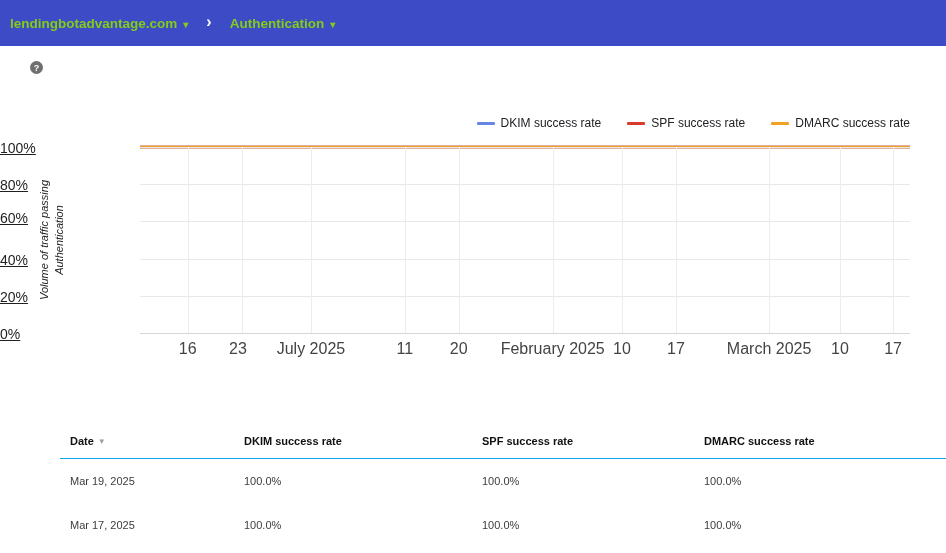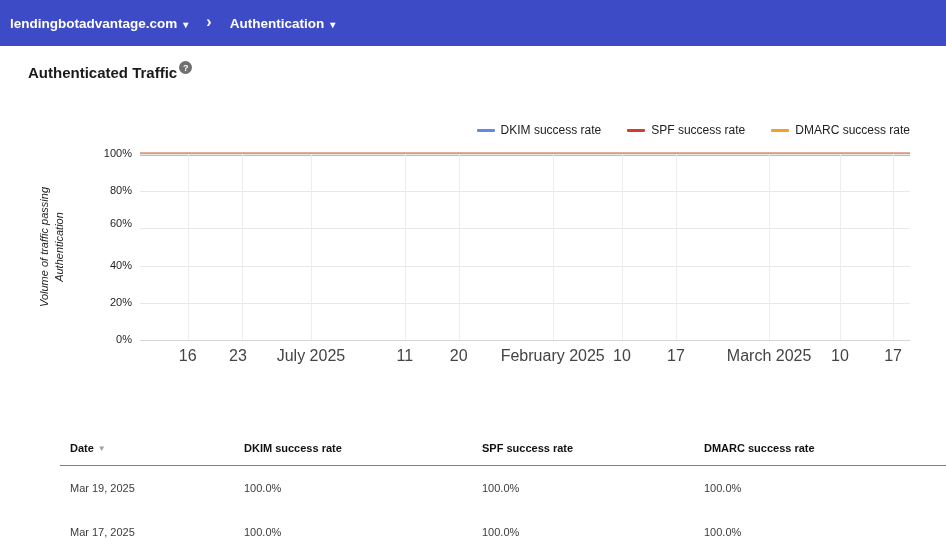--- a/index.html
+++ b/index.html
@@ -3,21 +3,21 @@
 <meta charset="utf-8">
 <style>
   * { box-sizing: border-box; margin: 0; padding: 0; }
   html, body { width: 946px; height: 553px; overflow: hidden; background: #ffffff;
     font-family: "Liberation Sans", sans-serif; }
 
   
   .topbar { height: 46px; background: #3d4bc7; display: flex; align-items: center;
     padding-left: 10px; color: #ffffff; }
   .tb-btn { display: flex; align-items: center; gap: 6px; font-size: 13.5px;
-    font-weight: bold; cursor: pointer; background: none; border: none; color: #ffffff;
+    font-weight: bold; cursor: pointer; background: none; border: none; color: #84cc16;
     font-family: inherit; }
   .tb-caret { font-size: 10px; position: relative; top: 1px; }
   .tb-chevron { margin: 0 18px; font-size: 16px; font-weight: bold; position: relative; top: -1px; }
 
   
   .title-row { display: flex; align-items: flex-start; margin: 18px 0 0 28px; }
   .page-title { font-size: 15px; font-weight: bold; color: #1a1a1a; }
   .help-icon { width: 13px; height: 13px; border-radius: 50%; background: #6f6f6f;
     color: #fff; font-size: 9px; font-weight: bold; display: inline-flex;
     align-items: center; justify-content: center; margin-left: 2px; margin-top: -3px;
@@ -31,22 +31,22 @@
   .legend-swatch { display: inline-block; width: 18px; height: 3px; border-radius: 1px; }
   .legend-label { font-size: 12px; color: #202124; }
 
   .plot { position: absolute; left: 140px; top: 45px; width: 770px; height: 186px; }
   .hgrid { position: absolute; left: 0; right: 0; height: 1px; background: #e8e8e8; }
   .hgrid.base { background: #d6d6d6; }
   .vgrid { position: absolute; top: 0; bottom: 0; width: 1px; background: #ededed; }
   .series-svg { position: absolute; left: 0; top: 0; width: 770px; height: 186px;
     overflow: visible; }
 
-  .y-tick { position: absolute; left: 0; width: 132px; text-align: right;
-    font-size: 11px; color: #1f1f1f; }
+  .y-tick { position: absolute; left: 0; width: 132px; text-align: left;
+    font-size: 14px; color: #1f1f1f; text-decoration: underline; }
   .x-tick { position: absolute; top: 238px; transform: translateX(-50%);
     font-size: 16px; color: #444444; white-space: nowrap; }
   .y-axis-title { position: absolute; left: 52px; top: 138px; width: 150px;
     transform: translate(-50%,-50%) rotate(-90deg); text-align: center;
     font-size: 11px; font-style: italic; color: #222; line-height: 1.35; }
 
   
   .table-section { margin: 64px 0 0 60px; }
   .t-head { display: grid; grid-template-columns: 174px 238px 222px 1fr;
     border-bottom: 1px solid #0ea5e9; }
@@ -66,21 +66,20 @@
     <span class="tb-caret">▾</span>
   </button>
   <span class="tb-chevron">›</span>
   <button class="tb-btn">
     <span>Authentication</span>
     <span class="tb-caret">▾</span>
   </button>
 </div>
 
 <div class="title-row">
-  <span class="page-title">Authenticated Traffic</span>
   <span class="help-icon">?</span>
 </div>
 
 <div class="chart-area">
   <div class="legend" id="legend">
       <div class="legend-item">
         <span class="legend-swatch" style="background: rgb(103, 135, 231);"></span>
         <span class="legend-label">DKIM success rate</span>
       </div>
       <div class="legend-item">

